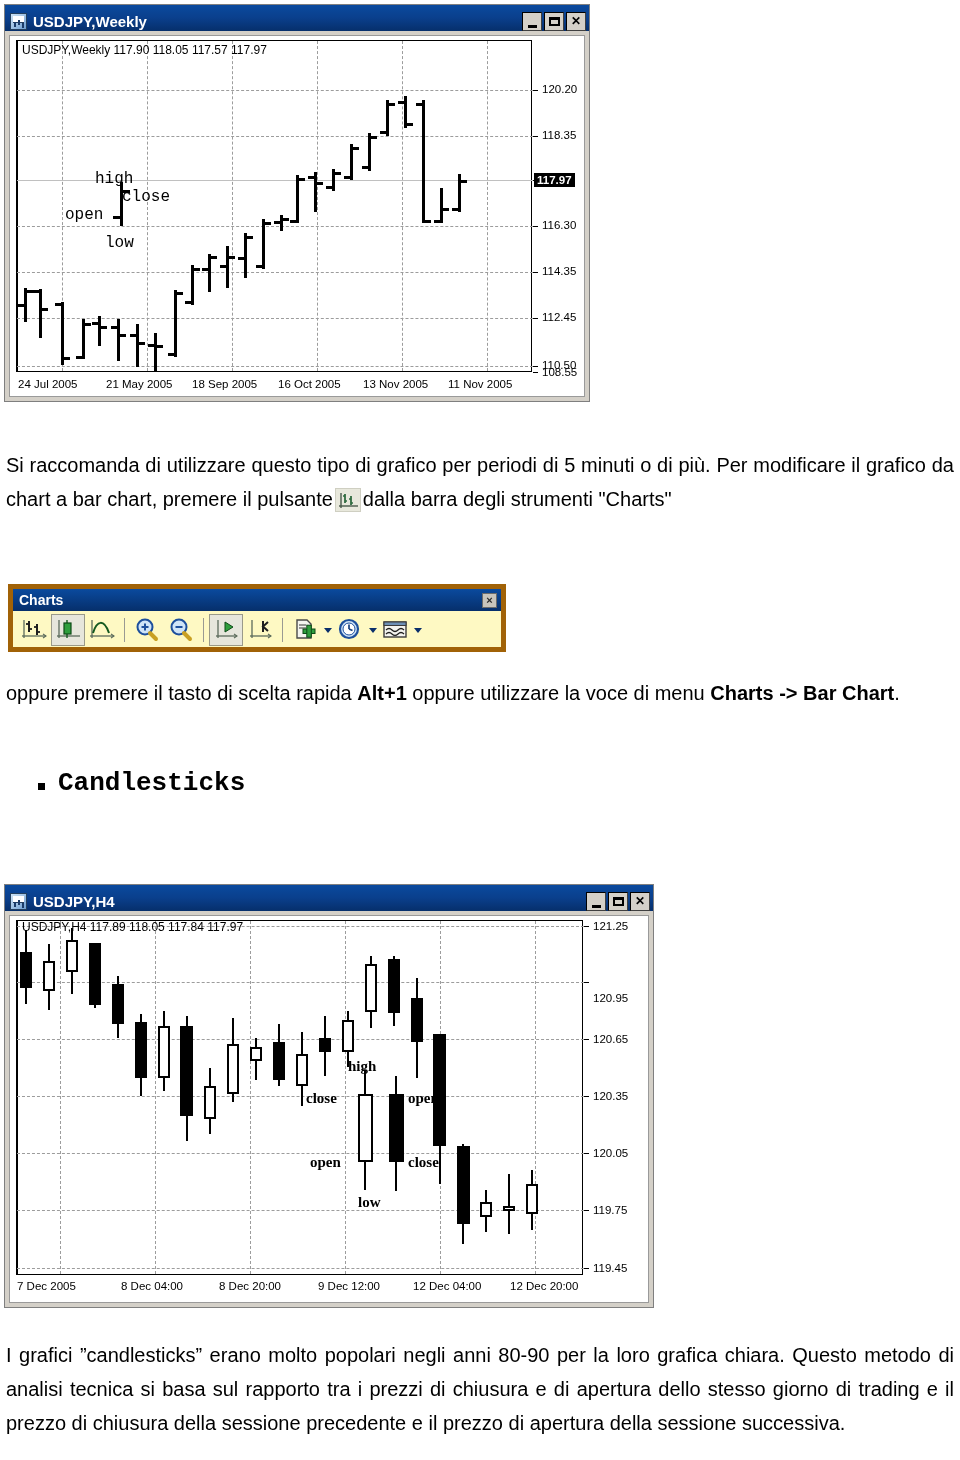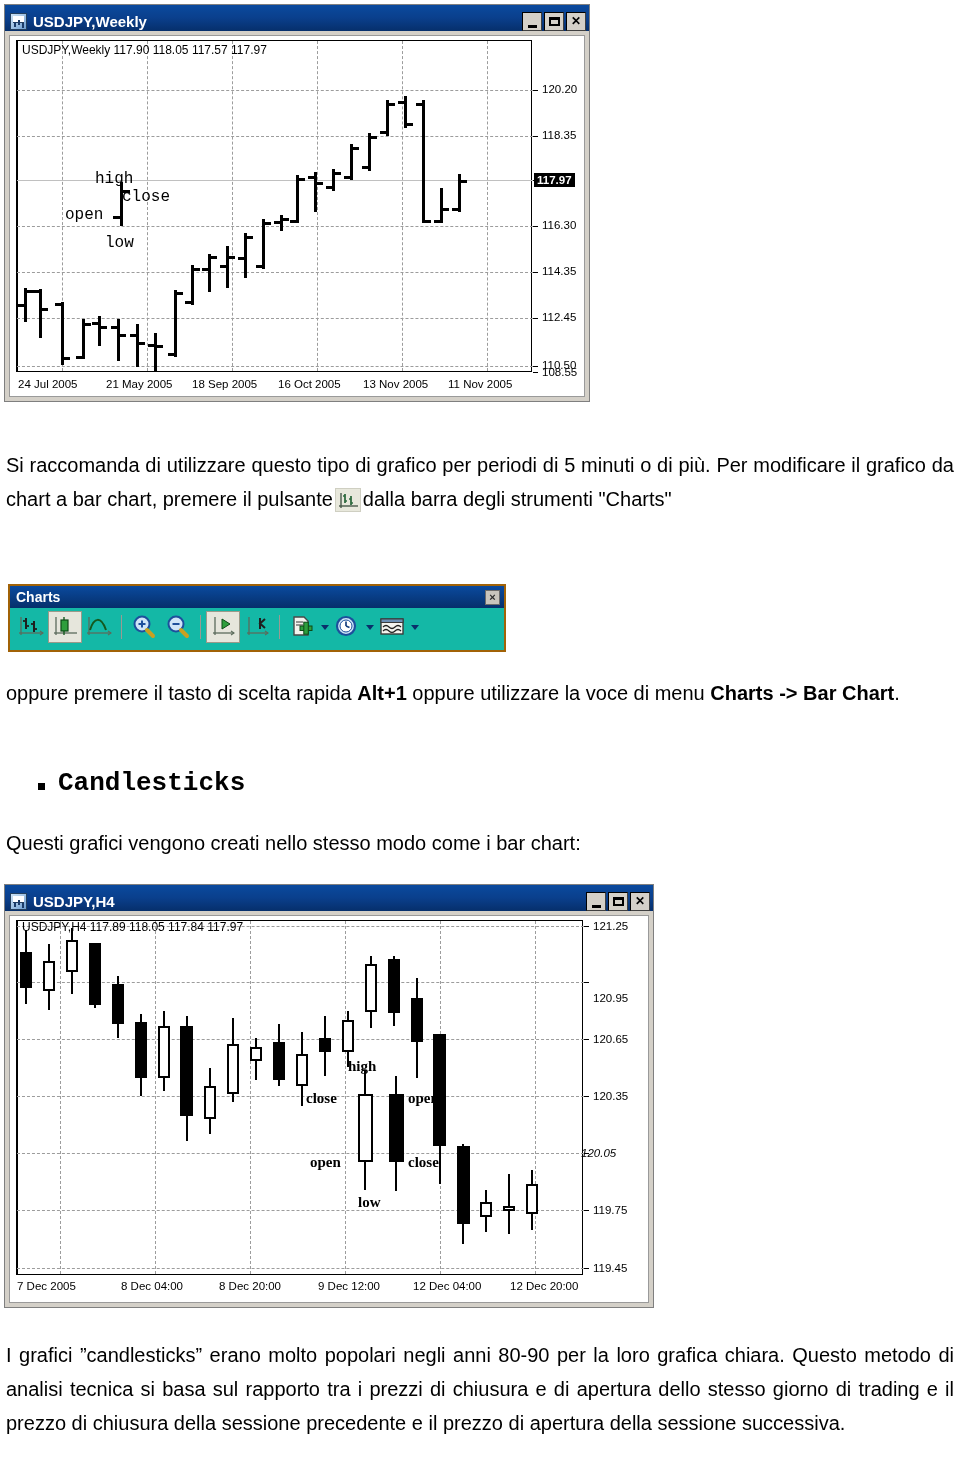--- a/index.html
+++ b/index.html
@@ -93,21 +93,21 @@
   .bullet-sq { width: 7px; height: 7px; background: #000; margin-right: 13px; flex: 0 0 auto; }
   .bullet-txt { font-family: Liberation Mono, monospace; font-size: 26px; font-weight: bold; color: #000; }
   b.strong { font-weight: bold; }
 
   .inline-btn {
     display: inline-block; width: 26px; height: 24px; vertical-align: -6px;
     background: #e8e8dc; border: 1px solid #cfcfc2; position: relative; margin: 0 2px;
   }
 
   
-  .tb-window { position: absolute; background: #14b8a6; border: 2px solid #a16207; }
+  .tb-window { position: absolute; background: #fef9c3; border: 5px solid #a16207; }
   .tb-title {
     height: 22px; background: linear-gradient(to bottom,#0a4a9e,#062f6b);
     display: flex; align-items: center; padding: 0 4px 0 6px;
   }
   .tb-title span { color: #fff; font-weight: bold; font-size: 14px; flex: 1 1 auto; }
   .tb-close {
     width: 15px; height: 15px; background: #c8c4bc; border: 1px solid #6b6b6b;
     display:flex; align-items:center; justify-content:center;
     font-size: 11px; font-weight: bold; color:#2a2a2a; cursor:pointer;
     font-family: "Liberation Sans", sans-serif; line-height:1;
@@ -441,21 +441,20 @@
 
   <div class="para" style="left:6px; top:676px; width:948px;">
     <span>oppure premere il tasto di scelta rapida </span><b class="strong">Alt+1</b><span> oppure utilizzare la voce di menu </span><b class="strong">Charts -&gt; Bar Chart</b><span>.</span>
   </div>
 
   <div class="bullet-row" style="left:38px; top:768px;">
     <span class="bullet-sq"></span>
     <span class="bullet-txt">Candlesticks</span>
   </div>
 
-  <div class="para nojust" style="left:6px; top:826px; width:948px;">Questi grafici vengono creati nello stesso modo come i bar chart:</div>
 
   <div class="mt4-window" style="left:4px; top:884px; width:650px; height:424px;">
     <div class="mt4-titlebar">
       <div class="mt4-appicon"></div>
       <div class="mt4-title">USDJPY,H4</div>
       <div class="mt4-btns">
         <div class="mt4-btn min">
             <span class="g">
               <span class="bar"></span>
             </span>
@@ -494,21 +493,21 @@
 
         <div class="ytickmark" style="left:574px; top:10px;"></div>
         <div class="ytick" style="left:583px; top:4px;">121.25</div>
         <div class="ytickmark" style="left:574px; top:66px;"></div>
         <div class="ytick" style="left:583px; top:76px;">120.95</div>
         <div class="ytickmark" style="left:574px; top:123px;"></div>
         <div class="ytick" style="left:583px; top:117px;">120.65</div>
         <div class="ytickmark" style="left:574px; top:180px;"></div>
         <div class="ytick" style="left:583px; top:174px;">120.35</div>
         <div class="ytickmark" style="left:574px; top:237px;"></div>
-        <div class="ytick" style="left:571px; top:231px;font-style:italic;">120.05</div>
+        <div class="ytick" style="left:583px; top:231px;">120.05</div>
         <div class="ytickmark" style="left:574px; top:294px;"></div>
         <div class="ytick" style="left:583px; top:288px;">119.75</div>
         <div class="ytickmark" style="left:574px; top:352px;"></div>
         <div class="ytick" style="left:583px; top:346px;">119.45</div>
 
         <div class="c-wick" style="left:15px; top:14px; height:74px;"></div>
         <div class="c-body down" style="left:10px; top:36px; width:12px; height:36px;"></div>
 
         <div class="c-wick" style="left:38px; top:28px; height:66px;"></div>
         <div class="c-body" style="left:33px; top:45px; width:12px; height:30px;"></div>

